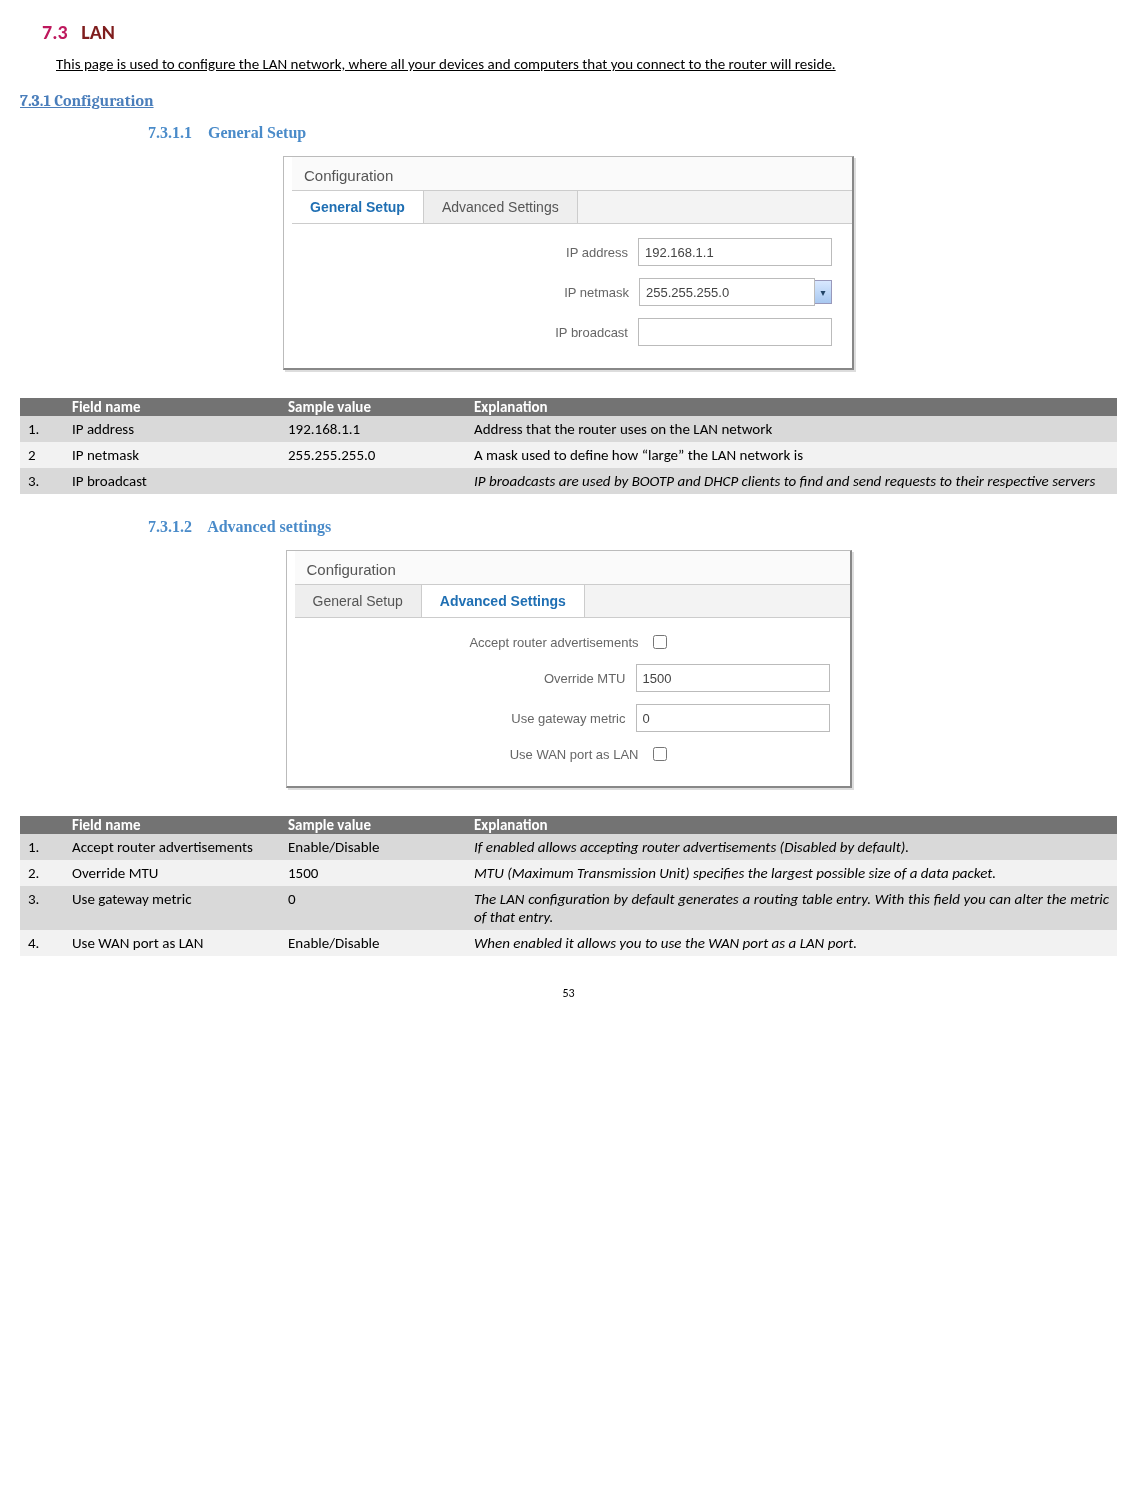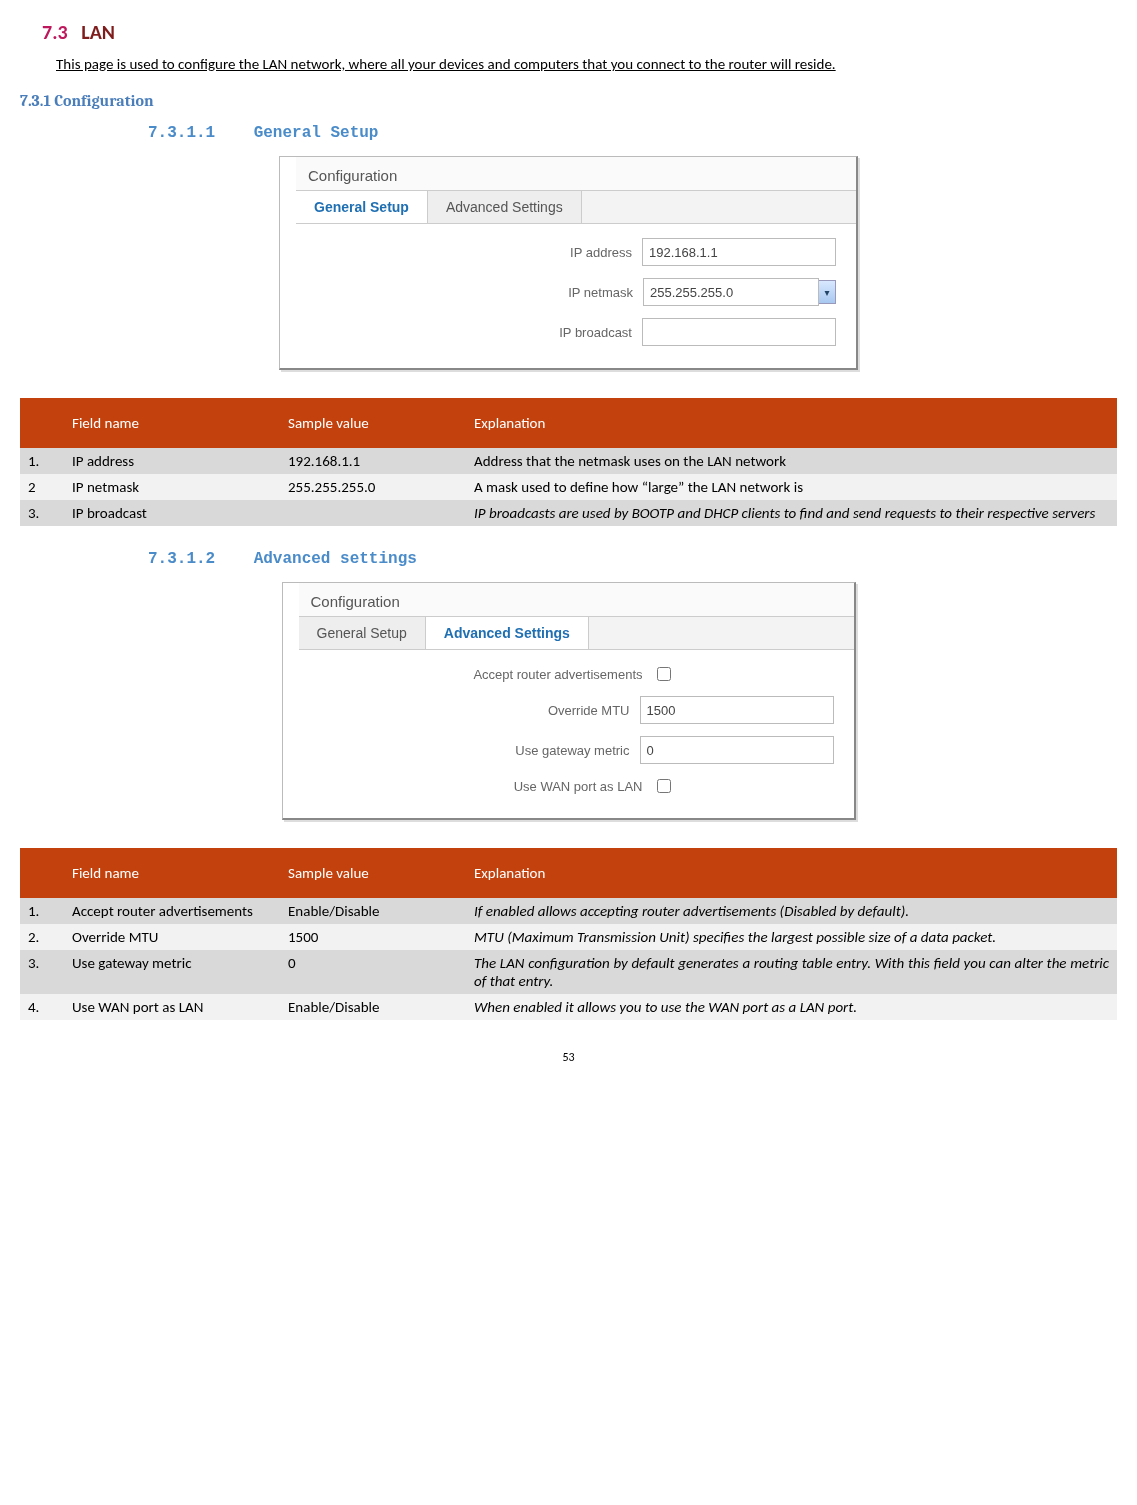--- a/index.html
+++ b/index.html
@@ -9,32 +9,32 @@
     background: #fff;
     margin: 0;
     padding: 20px 20px 40px 20px;
     width: 1097px;
   }
   .section-num { color: #be185d; font-weight: bold; font-size: 20px; }
   .section-title { color: #7f1d1d; font-weight: bold; font-size: 20px; }
   .h73 { margin: 0 0 10px 22px; }
   .body-text { margin: 4px 0 18px 0; text-align: justify; font-size: 15px; line-height: 1.35; }
   .indent { text-indent: 36px; text-decoration: underline; }
-  .h731 { color: #4a7ebb; font-weight: bold; font-family: Cambria, Georgia, serif; font-size: 16px; margin: 10px 0 14px 0; }
-  .h7311 { color: #4a8bc9; font-weight: bold; font-family: Liberation Mono, monospace; font-size: 16px; margin: 8px 0 14px 128px; }
+  .h731 { color: #4a7ebb; font-weight: bold; font-family: Cambria, Georgia, serif; font-size: 16px; margin: 10px 0 14px 0; text-decoration: underline; }
+  .h7311 { color: #4a8bc9; font-weight: bold; font-family: Liberation Serif, serif; font-size: 16px; margin: 8px 0 14px 128px; }
 
   .figure-wrap { text-align: center; margin-bottom: 28px; }
   .figure {
     display: inline-block;
     text-align: left;
     background: #fff;
     border: 1px solid #bbb;
     border-right: 2px solid #888;
     border-bottom: 2px solid #888;
-    padding: 0 0 16px 16px;
+    padding: 0 0 16px 8px;
     box-shadow: 2px 2px 0 #ddd;
   }
   .fig-header {
     font-family: Tahoma, Arial, sans-serif;
     font-size: 15px;
     color: #555;
     padding: 10px 12px 6px 12px;
     background: #fafafa;
   }
   .tabbar { display: flex; border-top: 1px solid #ccc; border-bottom: 1px solid #ccc; background: #f3f3f3; }
@@ -55,21 +55,21 @@
   }
   .formrow .selectish { display: inline-flex; align-items: center; }
   .selectish .dd {
     width: 16px; height: 22px; border: 1px solid #99b; border-left: none;
     background: linear-gradient(#d8e8ff,#a8c8f0); display:flex; align-items:center; justify-content:center;
     font-size: 10px; color: #246;
   }
   .formrow input[type="checkbox"] { width: 14px; height: 14px; }
 
   .tbl { width: 100%; border-collapse: collapse; margin: 10px 0 24px 0; font-size: 15px; }
-  .tbl th { background: #c2410c; color: #fff; text-align: left; padding: 16px 8px; font-weight: normal; }
+  .tbl th { background: #737373; color: #fff; text-align: left; padding: 0 8px; font-weight: bold; }
   .tbl td { padding: 4px 8px; vertical-align: top; }
   .tbl tr.row-a { background: #d9d9d9; }
   .tbl tr.row-b { background: #f2f2f2; }
   .tbl .col-n { width: 28px; }
   .tbl .col-name { width: 200px; }
   .tbl .col-val { width: 170px; }
   .justify { text-align: justify; font-style: italic; }
 
   .page-num { text-align: center; margin-top: 30px; font-size: 12px; }
   .fig1 { width: 560px; }
@@ -129,21 +129,21 @@
       <th class="col-name">Field name</th>
       <th class="col-val">Sample value</th>
       <th>Explanation</th>
     </tr>
   </thead>
   <tbody>
     <tr class="row-a">
       <td>1.</td>
       <td>IP address</td>
       <td>192.168.1.1</td>
-      <td>Address that the netmask uses on the LAN network</td>
+      <td>Address that the router uses on the LAN network</td>
     </tr>
     <tr class="row-b">
       <td>2</td>
       <td>IP netmask</td>
       <td>255.255.255.0</td>
       <td>A mask used to define how “large” the LAN network is</td>
     </tr>
     <tr class="row-a">
       <td>3.</td>
       <td>IP broadcast</td>

